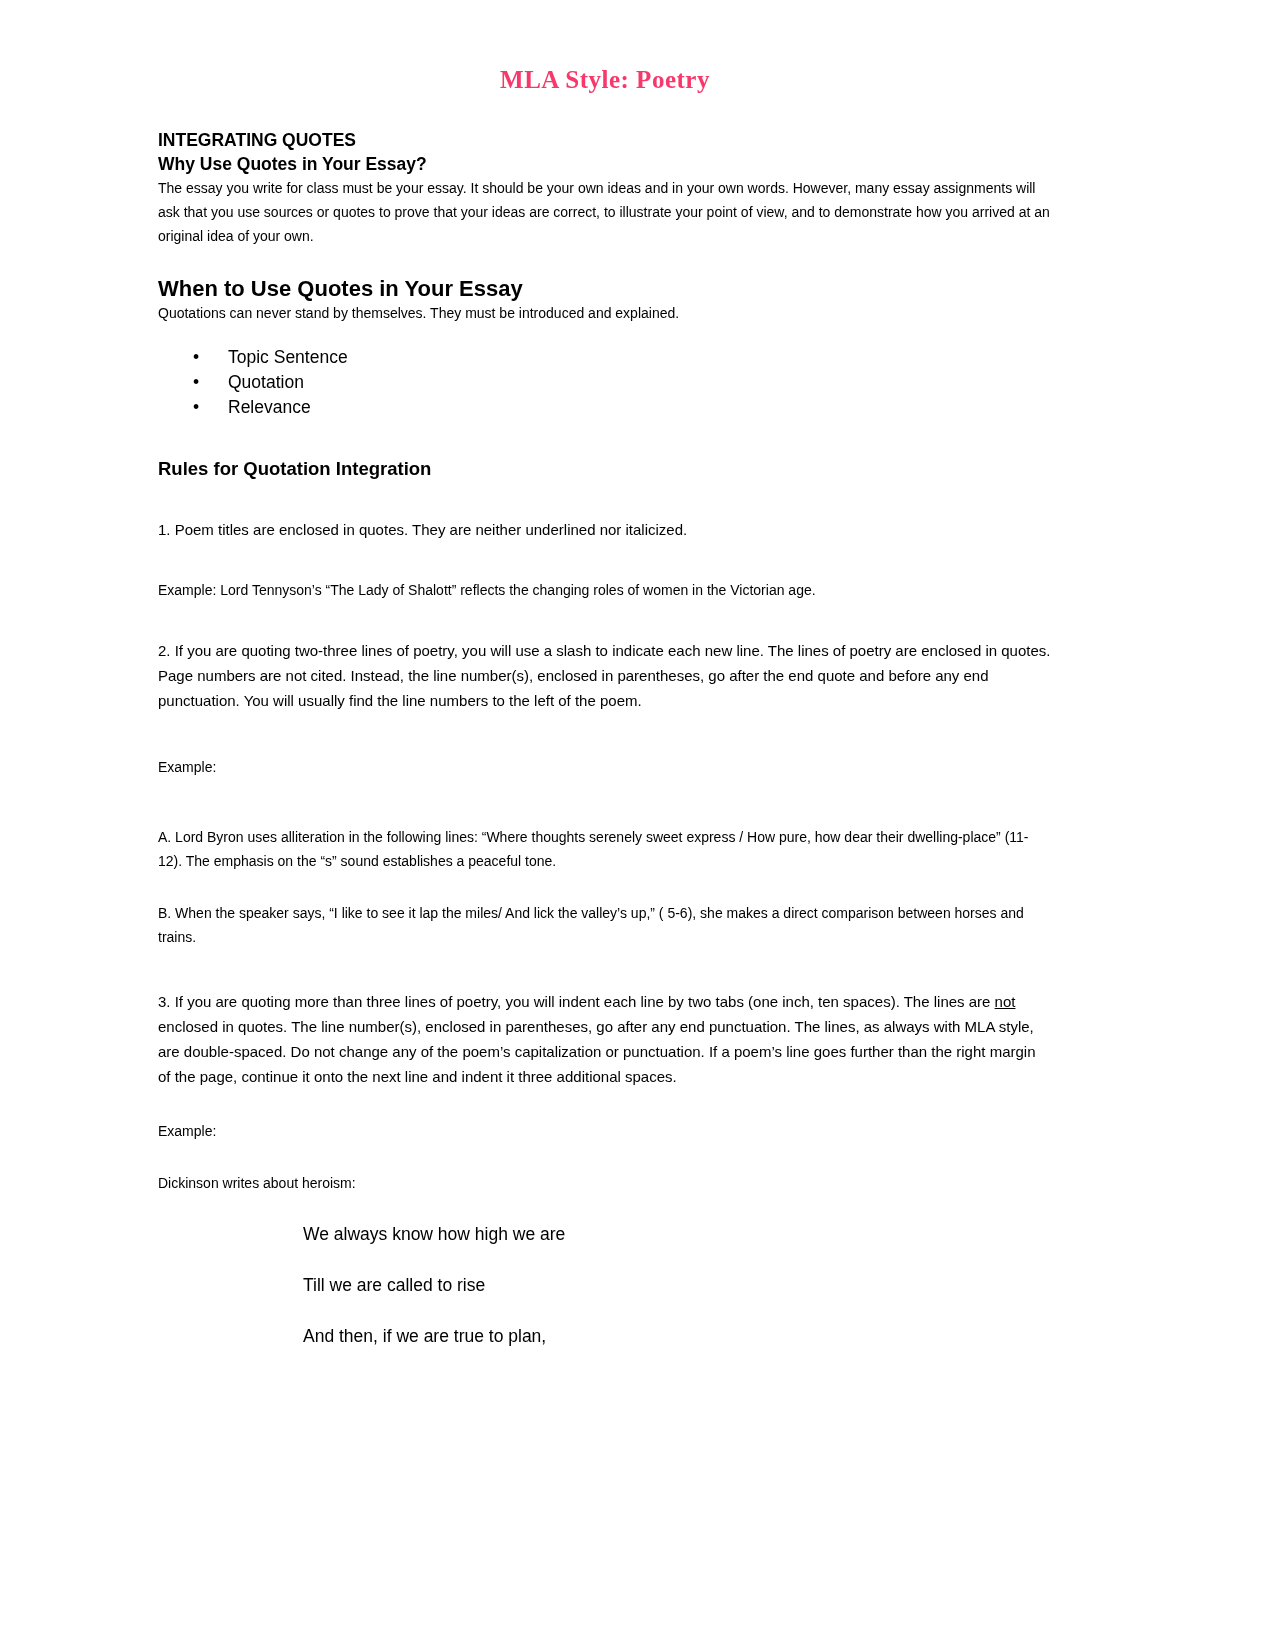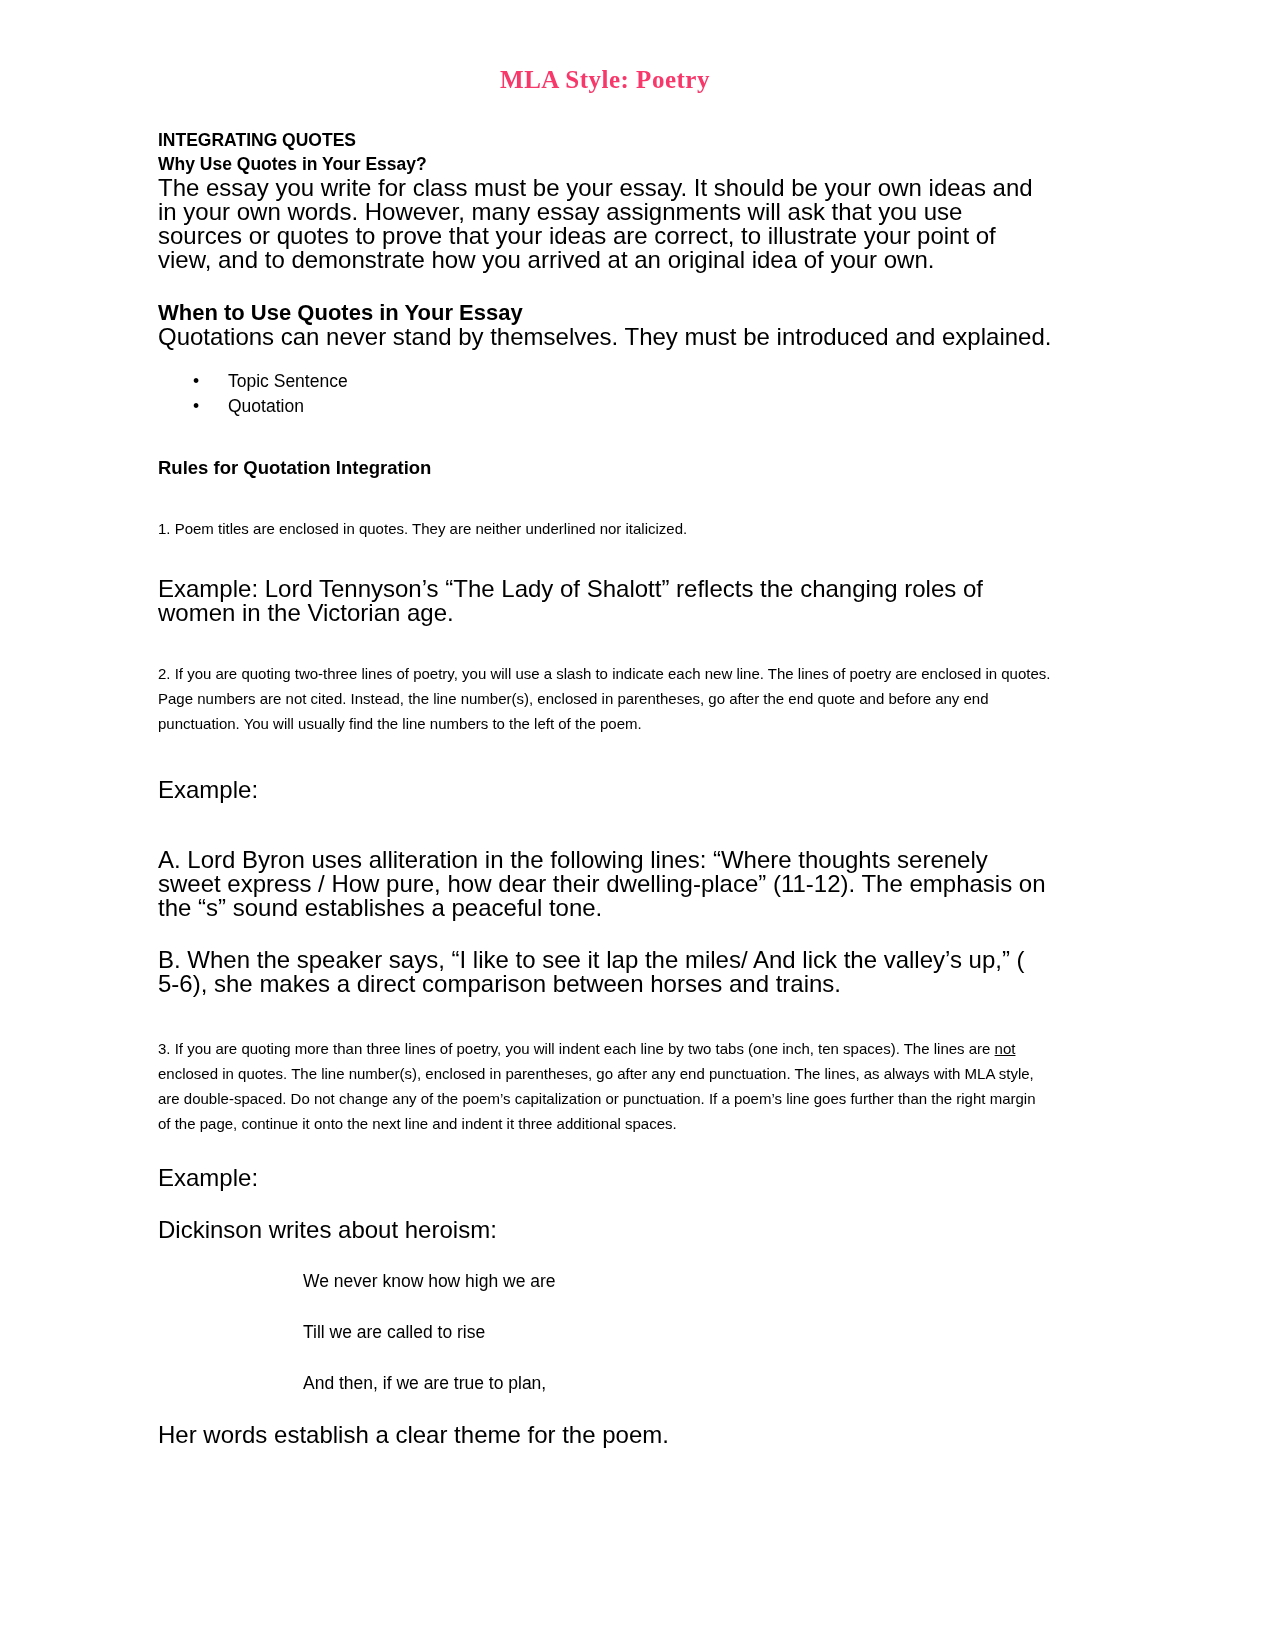--- a/index.html
+++ b/index.html
@@ -29,21 +29,21 @@
     font-size: 17.5px;
     font-weight: bold;
     line-height: 24px;
   }
   .h-large {
     font-size: 22px;
     font-weight: bold;
     line-height: 25px;
   }
   .body-text {
-    font-size: 24px;
+    font-size: 14px;
     line-height: 24px;
   }
   .rule-heading {
     font-size: 15px;
     font-weight: normal;
     line-height: 25px;
   }
   .u { text-decoration: underline; }
 
   .mt-sm { }
@@ -97,20 +97,24 @@
     <p class="body-text">Quotations can never stand by themselves. They must be introduced and explained.</p>
     <ul class="bullet-list">
       <li class="bullet-item">
         <span class="dot"></span>
         <span>Topic Sentence</span>
       </li>
       <li class="bullet-item">
         <span class="dot"></span>
         <span>Quotation</span>
       </li>
+      <li class="bullet-item">
+        <span class="dot"></span>
+        <span>Relevance</span>
+      </li>
     </ul>
   </div>
 
   <p class="h-large mt-lg" style="font-size:18.5px;">Rules for Quotation Integration</p>
 
   <div>
     <p class="rule-heading mt-lg">1. Poem titles are enclosed in quotes. They are neither underlined nor italicized.</p>
     <p class="body-text mt-lg">Example: Lord Tennyson’s “The Lady of Shalott” reflects the changing roles of women in the Victorian age.</p>
   </div>
 
@@ -119,20 +123,19 @@
     <p class="body-text mt-lg" style="margin-top:42px;">Example:</p>
     <p class="body-text" style="margin-top:46px;">A. Lord Byron uses alliteration in the following lines: “Where thoughts serenely sweet express / How pure, how dear their dwelling-place” (11-12). The emphasis on the “s” sound establishes a peaceful tone.</p>
     <p class="body-text mt-md">B. When the speaker says, “I like to see it lap the miles/ And lick the valley’s up,” ( 5-6), she makes a direct comparison between horses and trains.</p>
   </div>
 
   <div>
     <p class="rule-heading" style="margin-top:40px;"><span>3. If you are quoting more than three lines of poetry, you will indent each line by two tabs (one inch, ten spaces). The lines are </span><span class="u">not</span><span> enclosed in quotes. The line number(s), enclosed in parentheses, go after any end punctuation. The lines, as always with MLA style, are double-spaced. Do not change any of the poem’s capitalization or punctuation. If a poem’s line goes further than the right margin of the page, continue it onto the next line and indent it three additional spaces.</span></p>
     <p class="body-text" style="margin-top:30px;">Example:</p>
     <p class="body-text mt-md">Dickinson writes about heroism:</p>
     <div class="poem">
-      <p class="poem-line">We never know how high we are</p>
+      <p class="poem-line">We always know how high we are</p>
       <p class="poem-line">Till we are called to rise</p>
       <p class="poem-line">And then, if we are true to plan,</p>
     </div>
-    <p class="body-text mt-md">Her words establish a clear theme for the poem.</p>
   </div>
 
 </div>
 
 </body></html>

